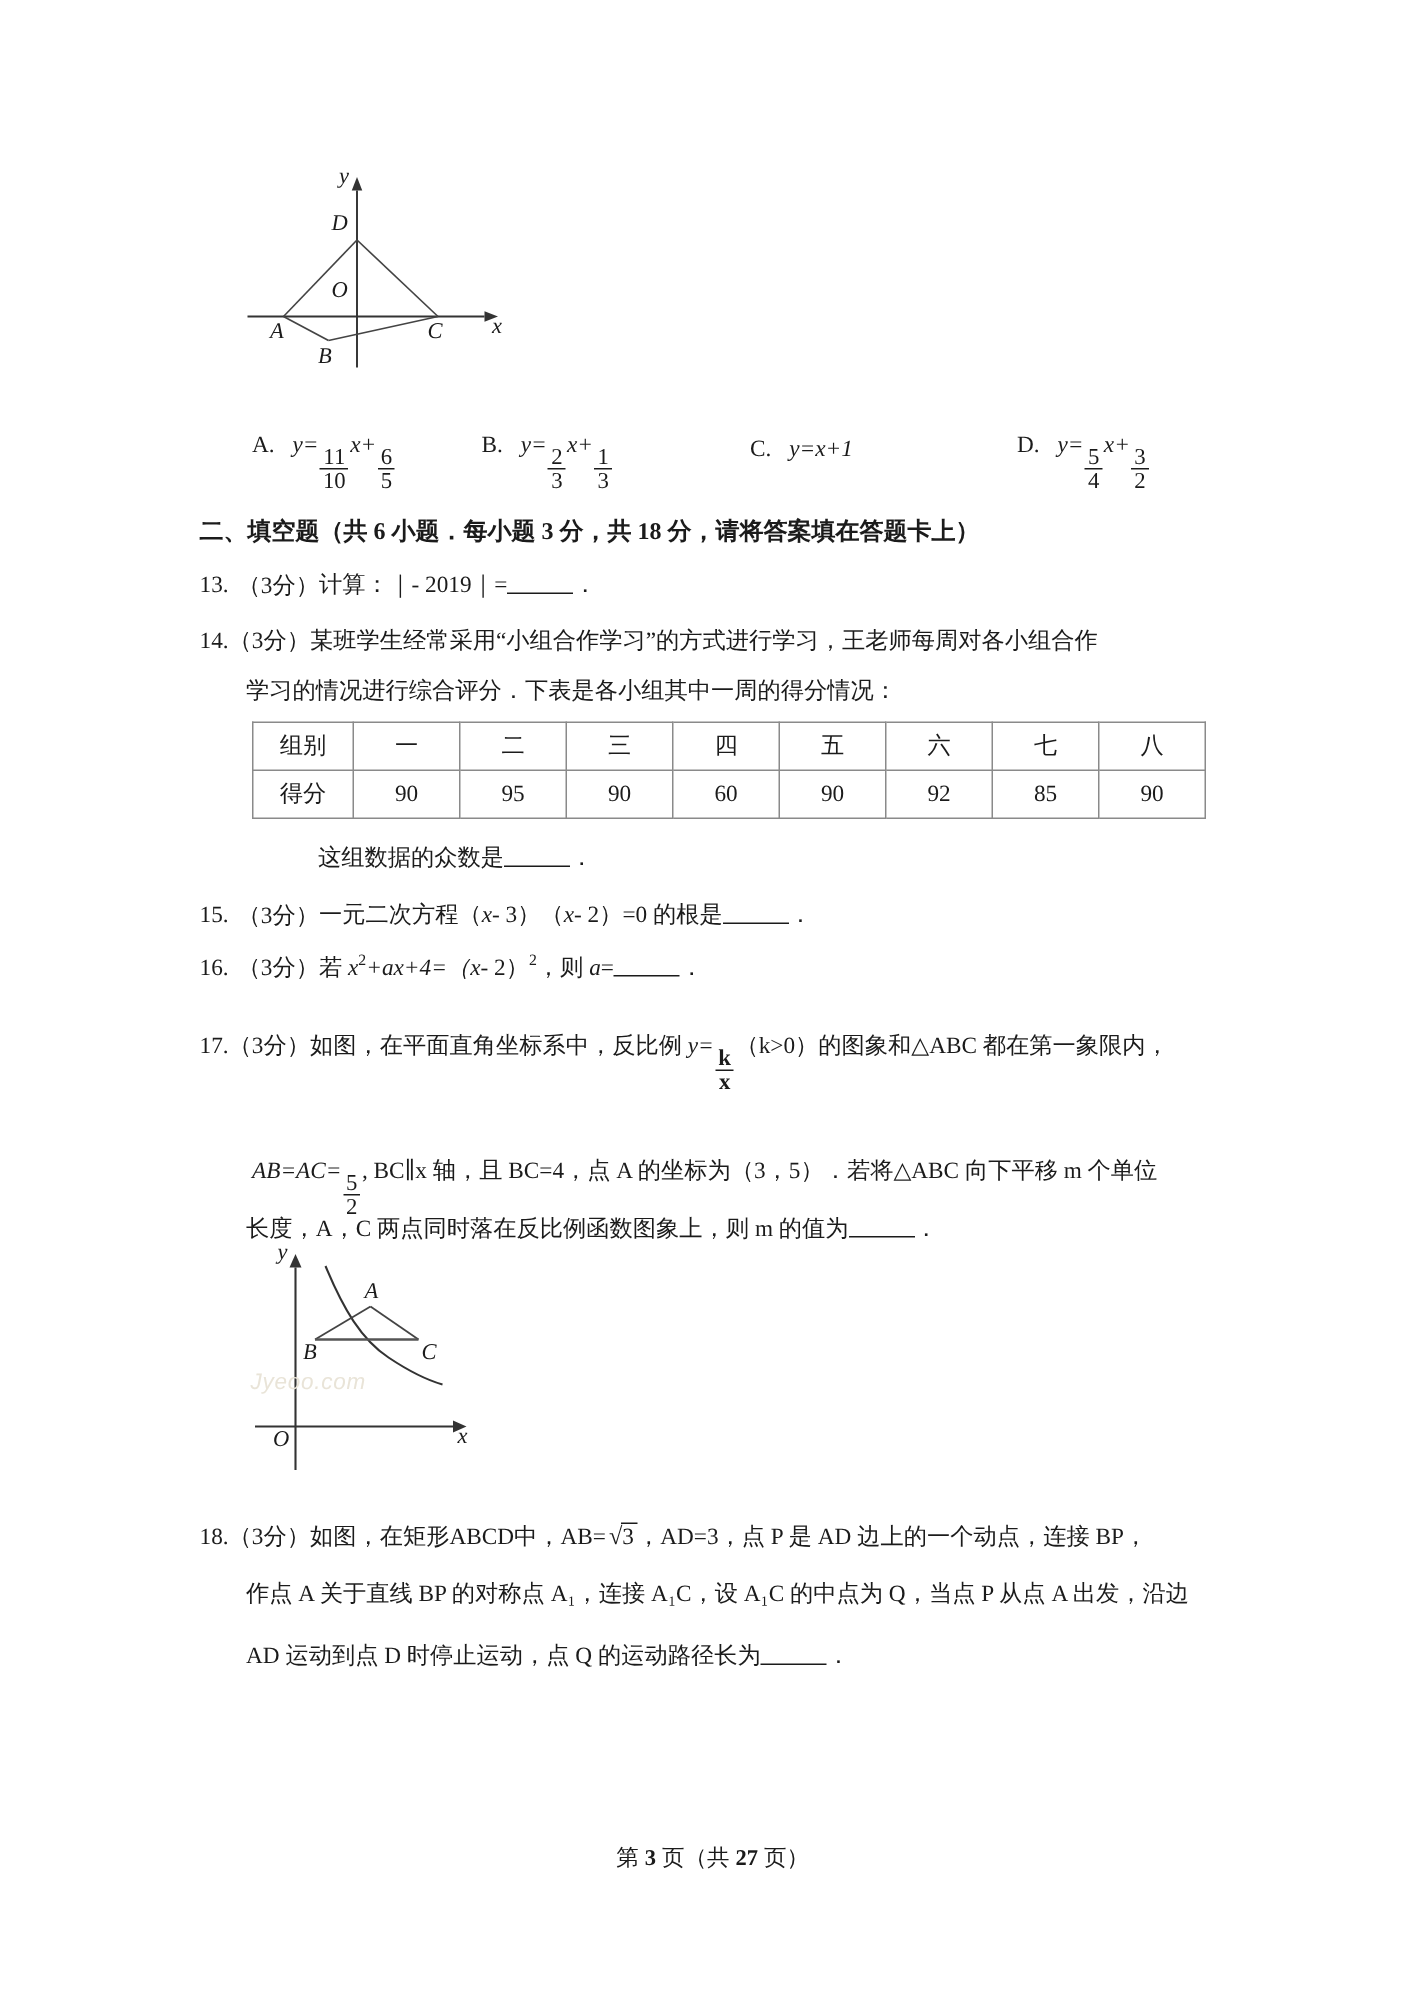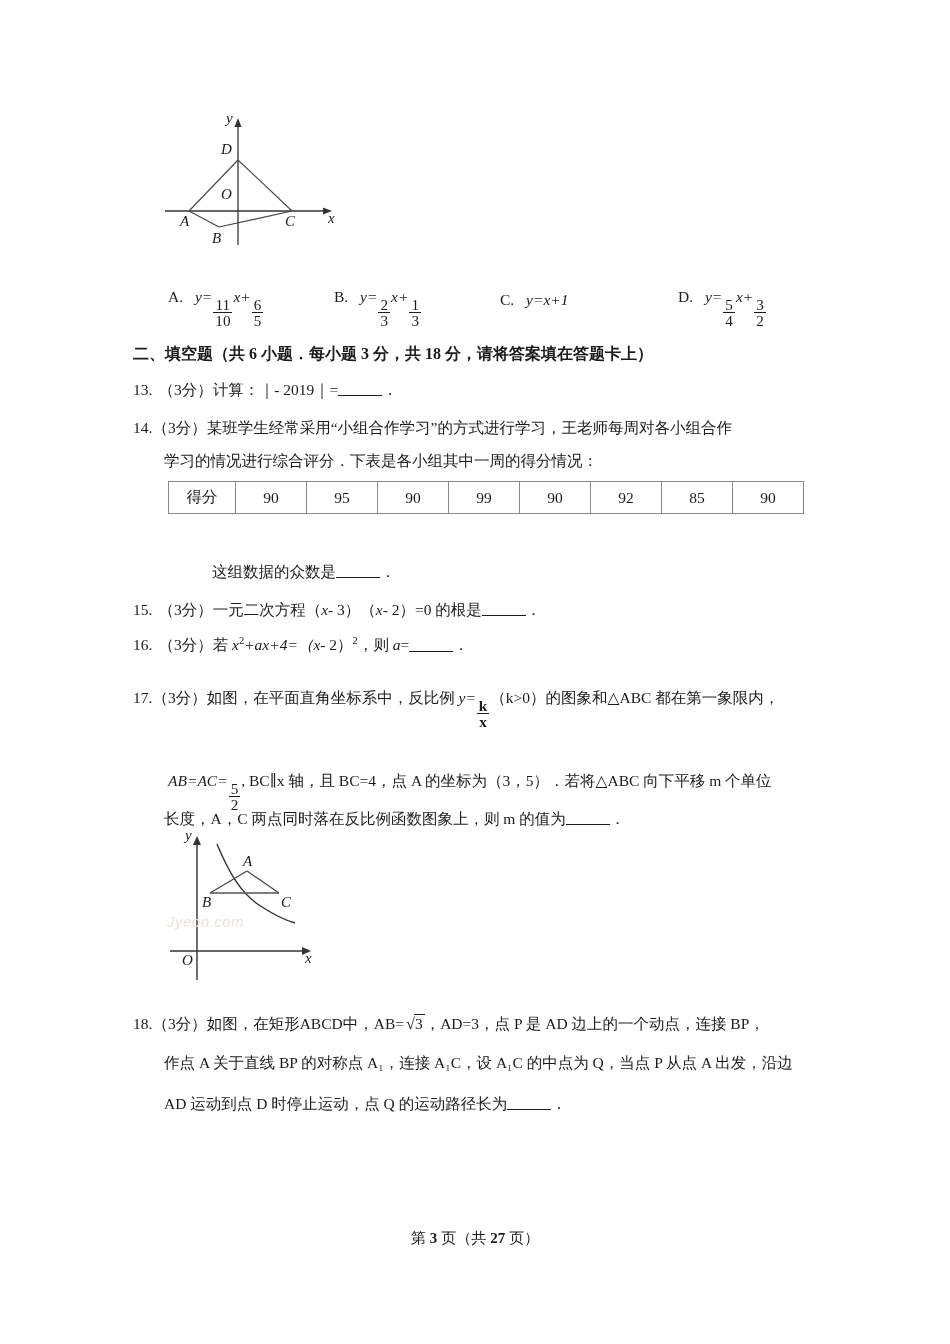--- a/index.html
+++ b/index.html
@@ -141,21 +141,21 @@
     <span>A.</span>
     <span class="it" style="margin-left:8px;">y=</span><span class="frac">
         <span class="num">11</span>
         <span class="den">10</span>
       </span><span class="it">x+</span><span class="frac">
         <span class="num">6</span>
         <span class="den">5</span>
       </span>
   </div>
 
-  <div class="blk" style="left:334px; top:289px;">
+  <div class="blk" style="left:321px; top:289px;">
     <span>B.</span>
     <span class="it" style="margin-left:8px;">y=</span><span class="frac">
         <span class="num">2</span>
         <span class="den">3</span>
       </span><span class="it">x+</span><span class="frac">
         <span class="num">1</span>
         <span class="den">3</span>
       </span>
   </div>
 
@@ -183,26 +183,37 @@
 
   <div class="blk" style="left:133px; top:420px;">
     <span>14.</span><span>（3分）</span><span>某班学生经常采用“小组合作学习”的方式进行学习，王老师每周对各小组合作</span>
   </div>
   <div class="blk" style="left:164px; top:453px;">
     <span>学习的情况进行综合评分．下表是各小组其中一周的得分情况：</span>
   </div>
 
   <table class="score-table" style="left:168px; top:481px;">
     <tbody>
+        <tr>
+      <td class="lbl">组别</td>
+      <td class="val">一</td>
+      <td class="val">二</td>
+      <td class="val">三</td>
+      <td class="val">四</td>
+      <td class="val">五</td>
+      <td class="val">六</td>
+      <td class="val">七</td>
+      <td class="val">八</td>
+    </tr>
     <tr>
       <td class="lbl">得分</td>
       <td class="val">90</td>
       <td class="val">95</td>
       <td class="val">90</td>
-      <td class="val">99</td>
+      <td class="val">60</td>
       <td class="val">90</td>
       <td class="val">92</td>
       <td class="val">85</td>
       <td class="val">90</td>
     </tr>
   </tbody>
     </table>
 
   <div class="blk" style="left:164px; top:563px;margin-left:48px;">
     <span>这组数据的众数是</span><span class="blank"></span><span>．</span>

